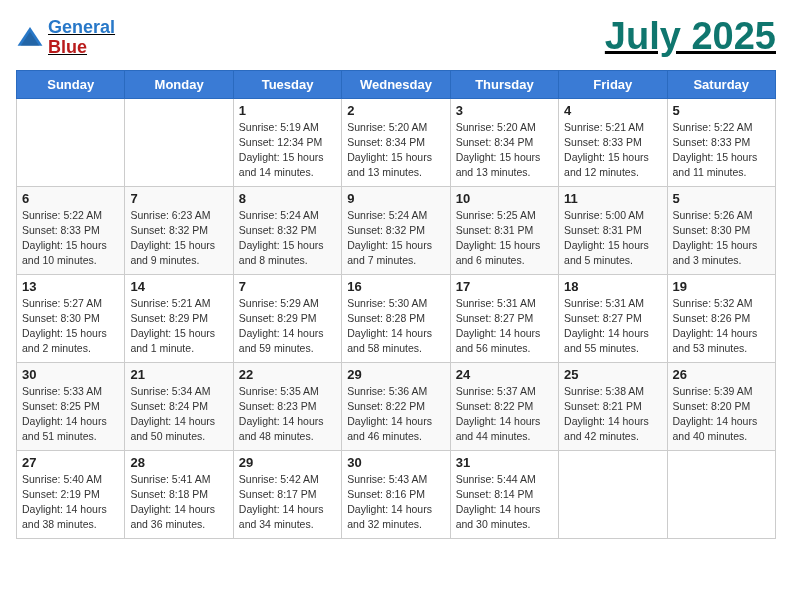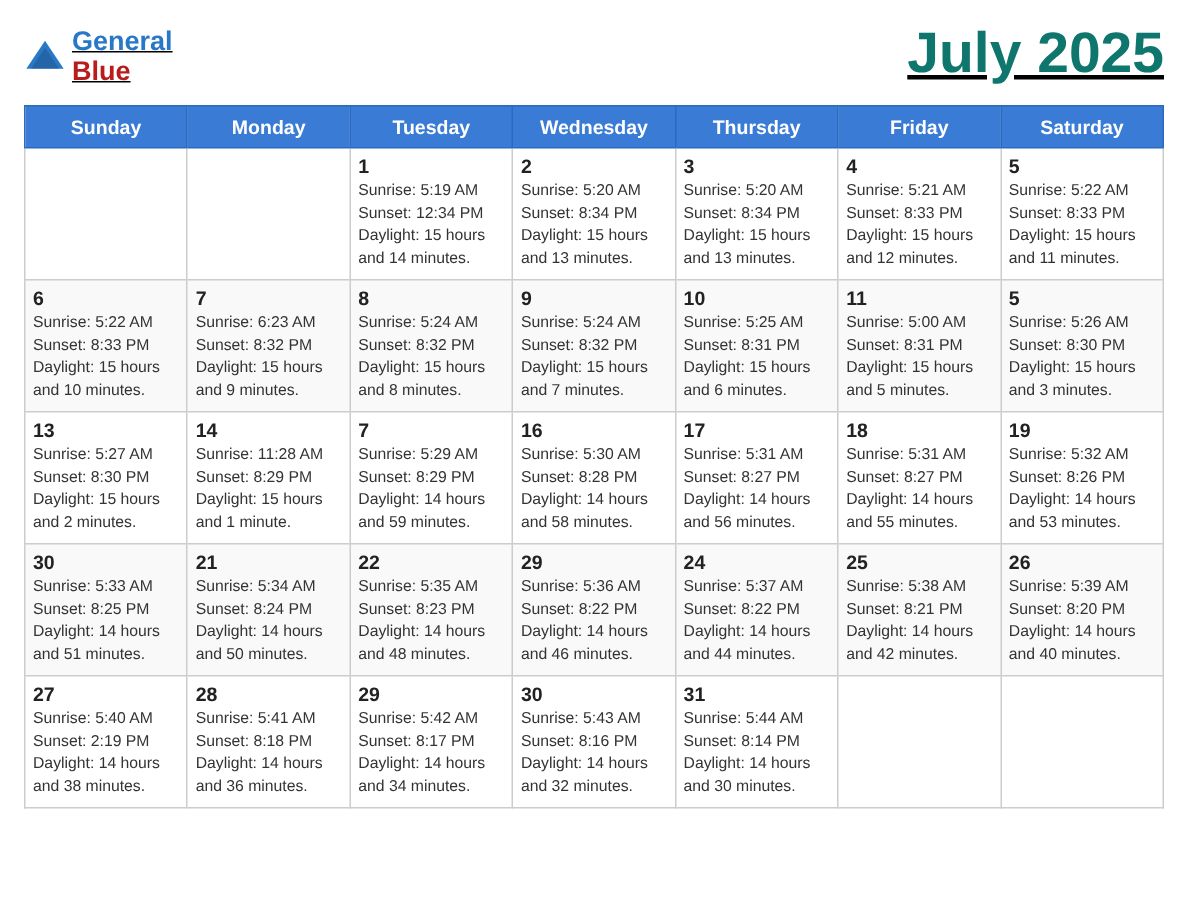--- a/index.html
+++ b/index.html
@@ -201,21 +201,21 @@
       </tr>
       <tr>
         <td>
           <span class="day-num">13</span>
           <div class="day-info">Sunrise: 5:27 AM
 Sunset: 8:30 PM
 Daylight: 15 hours and 2 minutes.</div>
         </td>
         <td>
           <span class="day-num">14</span>
-          <div class="day-info">Sunrise: 11:28 AM
+          <div class="day-info">Sunrise: 5:21 AM
 Sunset: 8:29 PM
 Daylight: 15 hours and 1 minute.</div>
         </td>
         <td>
           <span class="day-num">7</span>
           <div class="day-info">Sunrise: 5:29 AM
 Sunset: 8:29 PM
 Daylight: 14 hours and 59 minutes.</div>
         </td>
         <td>

